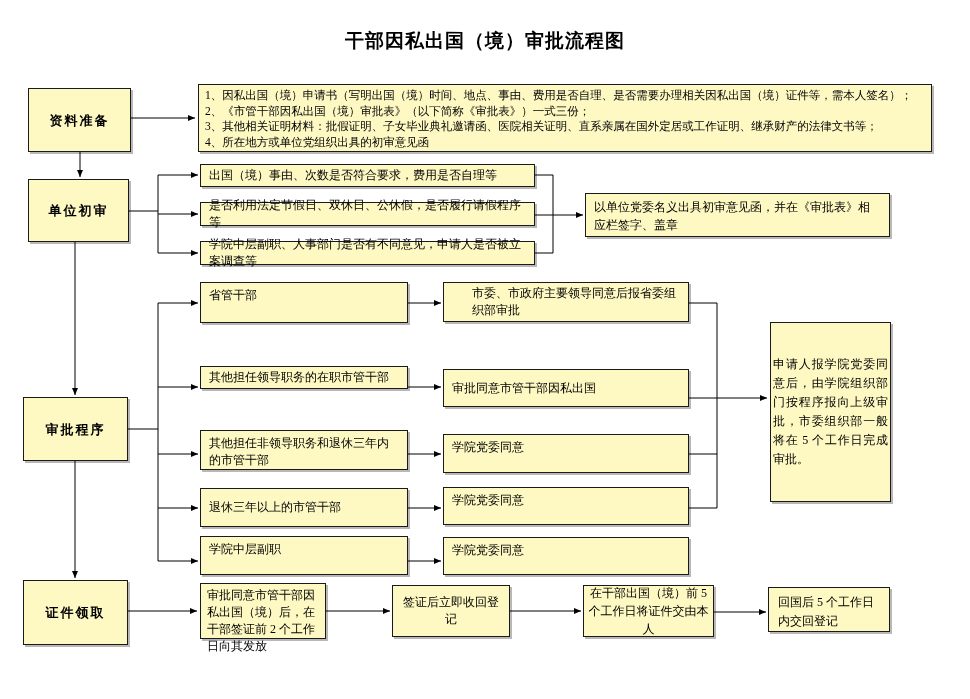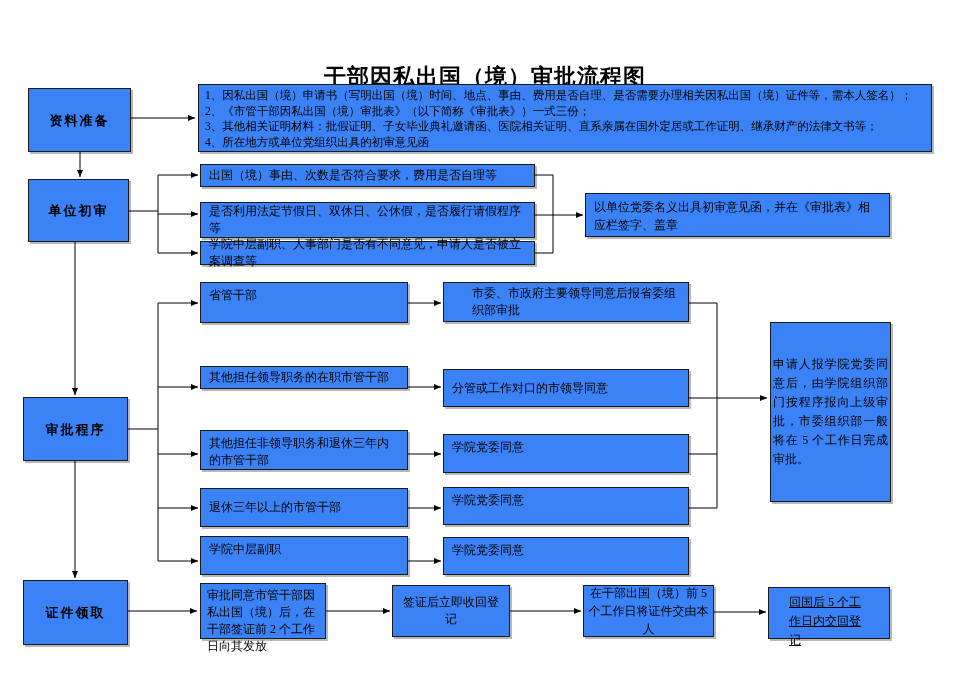--- a/index.html
+++ b/index.html
@@ -9,26 +9,26 @@
     background:#ffffff;
     font-family:"Liberation Serif", serif;
     color:#000;
     overflow:hidden;
     margin:0 auto;
   }
   .title{
     position:absolute;left:0;top:28px;width:970px;
     text-align:center;
     font-family:"Liberation Sans", sans-serif;
-    font-size:22px;font-weight:bold;letter-spacing:1px;margin-top:34px;
+    font-size:19px;font-weight:bold;letter-spacing:1px;
   }
   .box{
     position:absolute;
     border:1px solid #1a1a1a;
-    background:#3b82f6;
+    background:#fef9c3;
     box-sizing:border-box;
     box-shadow:2px 2px 0 #b8b8b8;
     font-size:12px;
     line-height:17px;
   }
   .stage{
     display:flex;align-items:center;justify-content:center;
     font-size:13px;font-weight:bold;letter-spacing:2px;
   }
   .pad{padding:4px 8px;}
@@ -50,42 +50,42 @@
   <div class="box stage" style="left:23px;top:580px;width:105px;height:65px;">证件领取</div>
 
   <div class="box" style="left:198px;top:84px;width:734px;height:68px;padding:3px 6px;font-size:11.5px;line-height:15.5px;">
     <div class="info-line">1、因私出国（境）申请书（写明出国（境）时间、地点、事由、费用是否自理、是否需要办理相关因私出国（境）证件等，需本人签名）；</div>
     <div class="info-line">2、《市管干部因私出国（境）审批表》（以下简称《审批表》）一式三份；</div>
     <div class="info-line">3、其他相关证明材料：批假证明、子女毕业典礼邀请函、医院相关证明、直系亲属在国外定居或工作证明、继承财产的法律文书等；</div>
     <div class="info-line">4、所在地方或单位党组织出具的初审意见函</div>
   </div>
 
   <div class="box vcenter" style="left:200px;top:164px;width:335px;height:23px;padding:0 8px;">出国（境）事由、次数是否符合要求，费用是否自理等</div>
-  <div class="box vcenter" style="left:200px;top:202px;width:335px;height:36px;padding:0 8px;">是否利用法定节假日、双休日、公休假，是否履行请假程序等</div>
+  <div class="box vcenter" style="left:200px;top:202px;width:335px;height:24px;padding:0 8px;">是否利用法定节假日、双休日、公休假，是否履行请假程序等</div>
   <div class="box vcenter" style="left:200px;top:241px;width:335px;height:24px;padding:0 8px;">学院中层副职、人事部门是否有不同意见，申请人是否被立案调查等</div>
   <div class="box" style="left:585px;top:193px;width:305px;height:44px;padding:4px 8px;line-height:18px;">以单位党委名义出具初审意见函，并在《审批表》相应栏签字、盖章</div>
 
   <div class="box pad" style="left:200px;top:282px;width:208px;height:41px;">省管干部</div>
   <div class="box pad" style="left:200px;top:366px;width:208px;height:23px;display:flex;align-items:center;">其他担任领导职务的在职市管干部</div>
   <div class="box pad" style="left:200px;top:430px;width:208px;height:40px;">其他担任非领导职务和退休三年内的市管干部</div>
   <div class="box pad" style="left:200px;top:488px;width:208px;height:39px;display:flex;align-items:center;">退休三年以上的市管干部</div>
   <div class="box pad" style="left:200px;top:536px;width:208px;height:39px;">学院中层副职</div>
 
   <div class="box pad" style="left:443px;top:282px;width:246px;height:40px;display:flex;align-items:center;padding-left:28px;">市委、市政府主要领导同意后报省委组织部审批</div>
-  <div class="box pad" style="left:443px;top:369px;width:246px;height:38px;display:flex;align-items:center;">分管或工作对口的市领导同意</div>
+  <div class="box pad" style="left:443px;top:369px;width:246px;height:38px;display:flex;align-items:center;">审批同意市管干部因私出国</div>
   <div class="box pad" style="left:443px;top:434px;width:246px;height:39px;">学院党委同意</div>
   <div class="box pad" style="left:443px;top:487px;width:246px;height:38px;">学院党委同意</div>
   <div class="box pad" style="left:443px;top:537px;width:246px;height:38px;">学院党委同意</div>
 
   <div class="box vcenter" style="left:770px;top:322px;width:121px;height:180px;padding:0 2px;line-height:19px;text-align:justify;">申请人报学院党委同意后，由学院组织部门按程序报向上级审批，市委组织部一般将在 5 个工作日完成审批。</div>
 
   <div class="box" style="left:200px;top:583px;width:126px;height:56px;padding:3px 6px;line-height:17px;">审批同意市管干部因私出国（境）后，在干部签证前 2 个工作日向其发放</div>
   <div class="box center" style="left:392px;top:585px;width:118px;height:52px;padding:0 6px;">签证后立即收回登记</div>
   <div class="box center" style="left:583px;top:585px;width:131px;height:52px;padding:0 4px;line-height:18px;">在干部出国（境）前 5 个工作日将证件交由本人</div>
-  <div class="box" style="left:768px;top:587px;width:122px;height:52px;padding:5px 20px;line-height:19px;text-decoration:underline;">回国后 5 个工作日内交回登记</div>
+  <div class="box" style="left:768px;top:587px;width:122px;height:45px;padding:5px 9px;line-height:19px;">回国后 5 个工作日内交回登记</div>
 
   <svg class="connectors" width="970" height="699" viewBox="0 0 970 699">
     <defs>
       <marker id="arr" markerWidth="8" markerHeight="8" refX="7" refY="3" orient="auto" markerUnits="userSpaceOnUse">
         <path d="M0,0 L7,3 L0,6 z" fill="#000"></path>
       </marker>
     </defs>
     <g stroke="#000" stroke-width="1" fill="none">
 
       <line x1="131" y1="118" x2="195" y2="118" marker-end="url(#arr)"></line>

